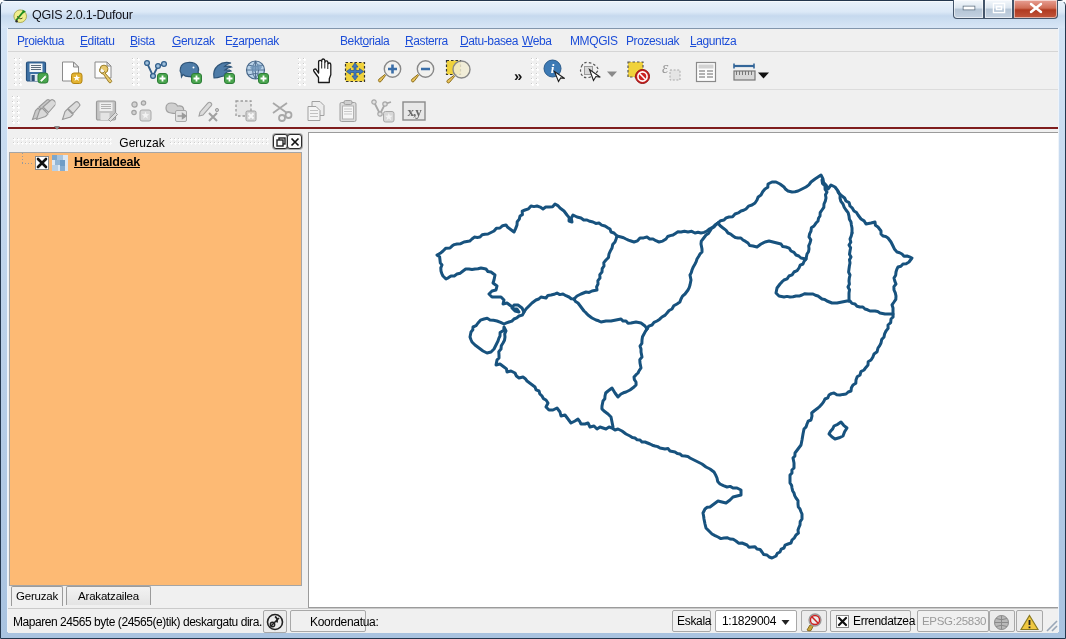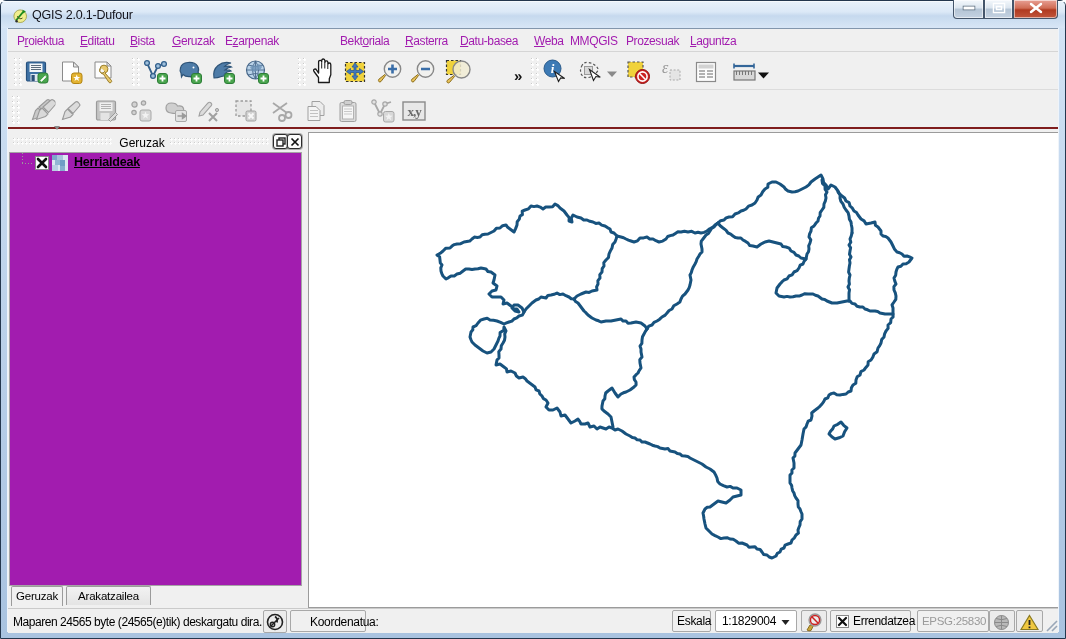--- a/index.html
+++ b/index.html
@@ -20,41 +20,41 @@
 .cb { position:absolute; top:0; height:19px; border:1px solid #44556a; border-top:none; box-shadow:inset 0 0 0 1px rgba(255,255,255,0.55); }
 #cb-min { left:0; width:31px; border-radius:0 0 0 4px; background:linear-gradient(180deg,#f4f8fc 0%,#dbe5ef 45%,#b4c4d5 50%,#c4d2e1 100%); }
 #cb-max { left:31px; width:29px; background:linear-gradient(180deg,#f4f8fc 0%,#dbe5ef 45%,#b4c4d5 50%,#c4d2e1 100%); }
 #cb-close { left:60px; width:45px; border-radius:0 0 4px 0; background:linear-gradient(180deg,#e8a095 0%,#d06c55 45%,#b03a20 55%,#c1563c 100%); }
 .cb svg { position:absolute; left:50%; top:42%; transform:translate(-50%,-50%); }
 
 
 #client { position:absolute; left:8px; top:28px; width:1050px; height:604px; background:#f0f0f0; border-top:1px solid #8296ac; box-shadow:-1px 0 0 #eef4fb, 1px 0 0 #eef4fb, 0 1px 0 #eef4fb; }
 
 #menubar { position:absolute; left:0; top:0; width:1050px; height:23px; background:#f0f0f0; border-bottom:1px solid #d5d5d5; }
-#menubar span { position:absolute; top:5px; color:#a21caf; white-space:pre; font-size:12px; letter-spacing:-0.4px; }
+#menubar span { position:absolute; top:5px; color:#1d4ed8; white-space:pre; font-size:12px; letter-spacing:-0.4px; }
 
 .tb-row { position:absolute; left:0; width:1050px; background:#f0f0f0; }
 #tb1 { top:24px; height:37px; border-bottom:1px solid #dcdcdc; }
 #tb2 { top:62px; height:38px; border-bottom:2px solid #7f1d1d; }
 .handle { position:absolute; top:5px; width:8px; height:28px;
   background-image:radial-gradient(circle at 1.6px 1.6px,#ffffff 1.2px,transparent 1.4px),radial-gradient(circle at 1px 1px,#c9c9c9 1.2px,transparent 1.4px);
   background-size:5px 5px; }
 .tbi { position:absolute; width:26px; height:26px; }
 .tbi svg { position:absolute; left:50%; top:50%; transform:translate(-50%,-50%); }
 
 
 #dock { position:absolute; left:0; top:103px; width:296px; height:473px; background:#f0f0f0; }
 #dock-title { position:absolute; left:2px; top:1px; right:2px; height:18px; }
 #dock-title .dots { position:absolute; top:5px; height:8px;
   background-image:radial-gradient(circle at 1.4px 1.4px,#fdfdfd 1.05px,transparent 1.3px),radial-gradient(circle at 0.9px 0.9px,#c9c9c9 1.05px,transparent 1.3px);
   background-size:4px 4px; }
 #dock-title .dtxt { position:absolute; top:3px; left:0; width:264px; text-align:center; font-size:12px; color:#000; }
 .dbtn { position:absolute; top:1px; width:15px; height:15px; border:1px solid #2b2b2b; border-radius:3px; background:#fbfbfb; box-shadow:0 0 0 1px rgba(43,43,43,0.35); }
 .dbtn svg { position:absolute; left:50%; top:50%; transform:translate(-50%,-50%); }
-#tree { position:absolute; left:1px; top:20px; width:293px; height:434px; background:#a21caf; border:1px solid #a5a5a5; }
+#tree { position:absolute; left:1px; top:20px; width:293px; height:434px; background:#fdba74; border:1px solid #a5a5a5; }
 #tabs { position:absolute; left:0; top:454px; height:19px; width:296px; }
 .tab { position:absolute; top:0; height:19px; border:1px solid #9b9b9b; border-bottom:none; background:linear-gradient(180deg,#f2f2f2,#e4e4e4); font-size:11.5px; letter-spacing:-0.2px; text-align:center; padding-top:3px; border-radius:2px 2px 0 0; }
 
 
 #tree .branch { position:absolute; left:12px; top:0; width:12px; height:11px; }
 #tree .branch:before { content:""; position:absolute; left:0; top:0; width:1px; height:11px;
   background-image:linear-gradient(180deg,#9a9a9a 1px,transparent 1px); background-size:1px 3px; }
 #tree .branch:after { content:""; position:absolute; left:0; top:10px; width:12px; height:1px;
   background-image:linear-gradient(90deg,#9a9a9a 1px,transparent 1px); background-size:3px 1px; }
 #cbx { position:absolute; left:25px; top:3px; width:14px; height:14px; background:#fff; border:1px solid #8a8a8a; }
@@ -106,21 +106,21 @@
   <div id="menubar">
     <span style="left:9px;">P<u>r</u>oiektua</span>
     <span style="left:72px;"><u>E</u>ditatu</span>
     <span style="left:122px;"><u>B</u>ista</span>
     <span style="left:164px;"><u>G</u>eruzak</span>
     <span style="left:217px;">E<u>z</u>arpenak</span>
     <span style="left:279px;margin-top:32px;"><u>P</u>luginak</span>
     <span style="left:332px;">Bekt<u>o</u>riala</span>
     <span style="left:397px;"><u>R</u>asterra</span>
     <span style="left:452px;"><u>D</u>atu-basea</span>
-    <span style="left:514px;margin-left:12px;"><u>W</u>eba</span>
+    <span style="left:514px;"><u>W</u>eba</span>
     <span style="left:562px;">MMQGIS</span>
     <span style="left:618px;">Prozesuak</span>
     <span style="left:682px;"><u>L</u>aguntza</span>
   </div>
   <div id="tb1" class="tb-row">
     <div class="handle" style="left:6px;"></div>
     <div class="tbi" style="left:16px;top:6px;">
           <svg width="25" height="25" viewBox="0 0 25 25">
       <rect x="2" y="2.5" width="19" height="19" rx="1.5" fill="#3f72a5" stroke="#27517e" stroke-width="1.2"></rect>
       <rect x="5" y="4" width="13" height="8.5" fill="#f4f6f8"></rect>

